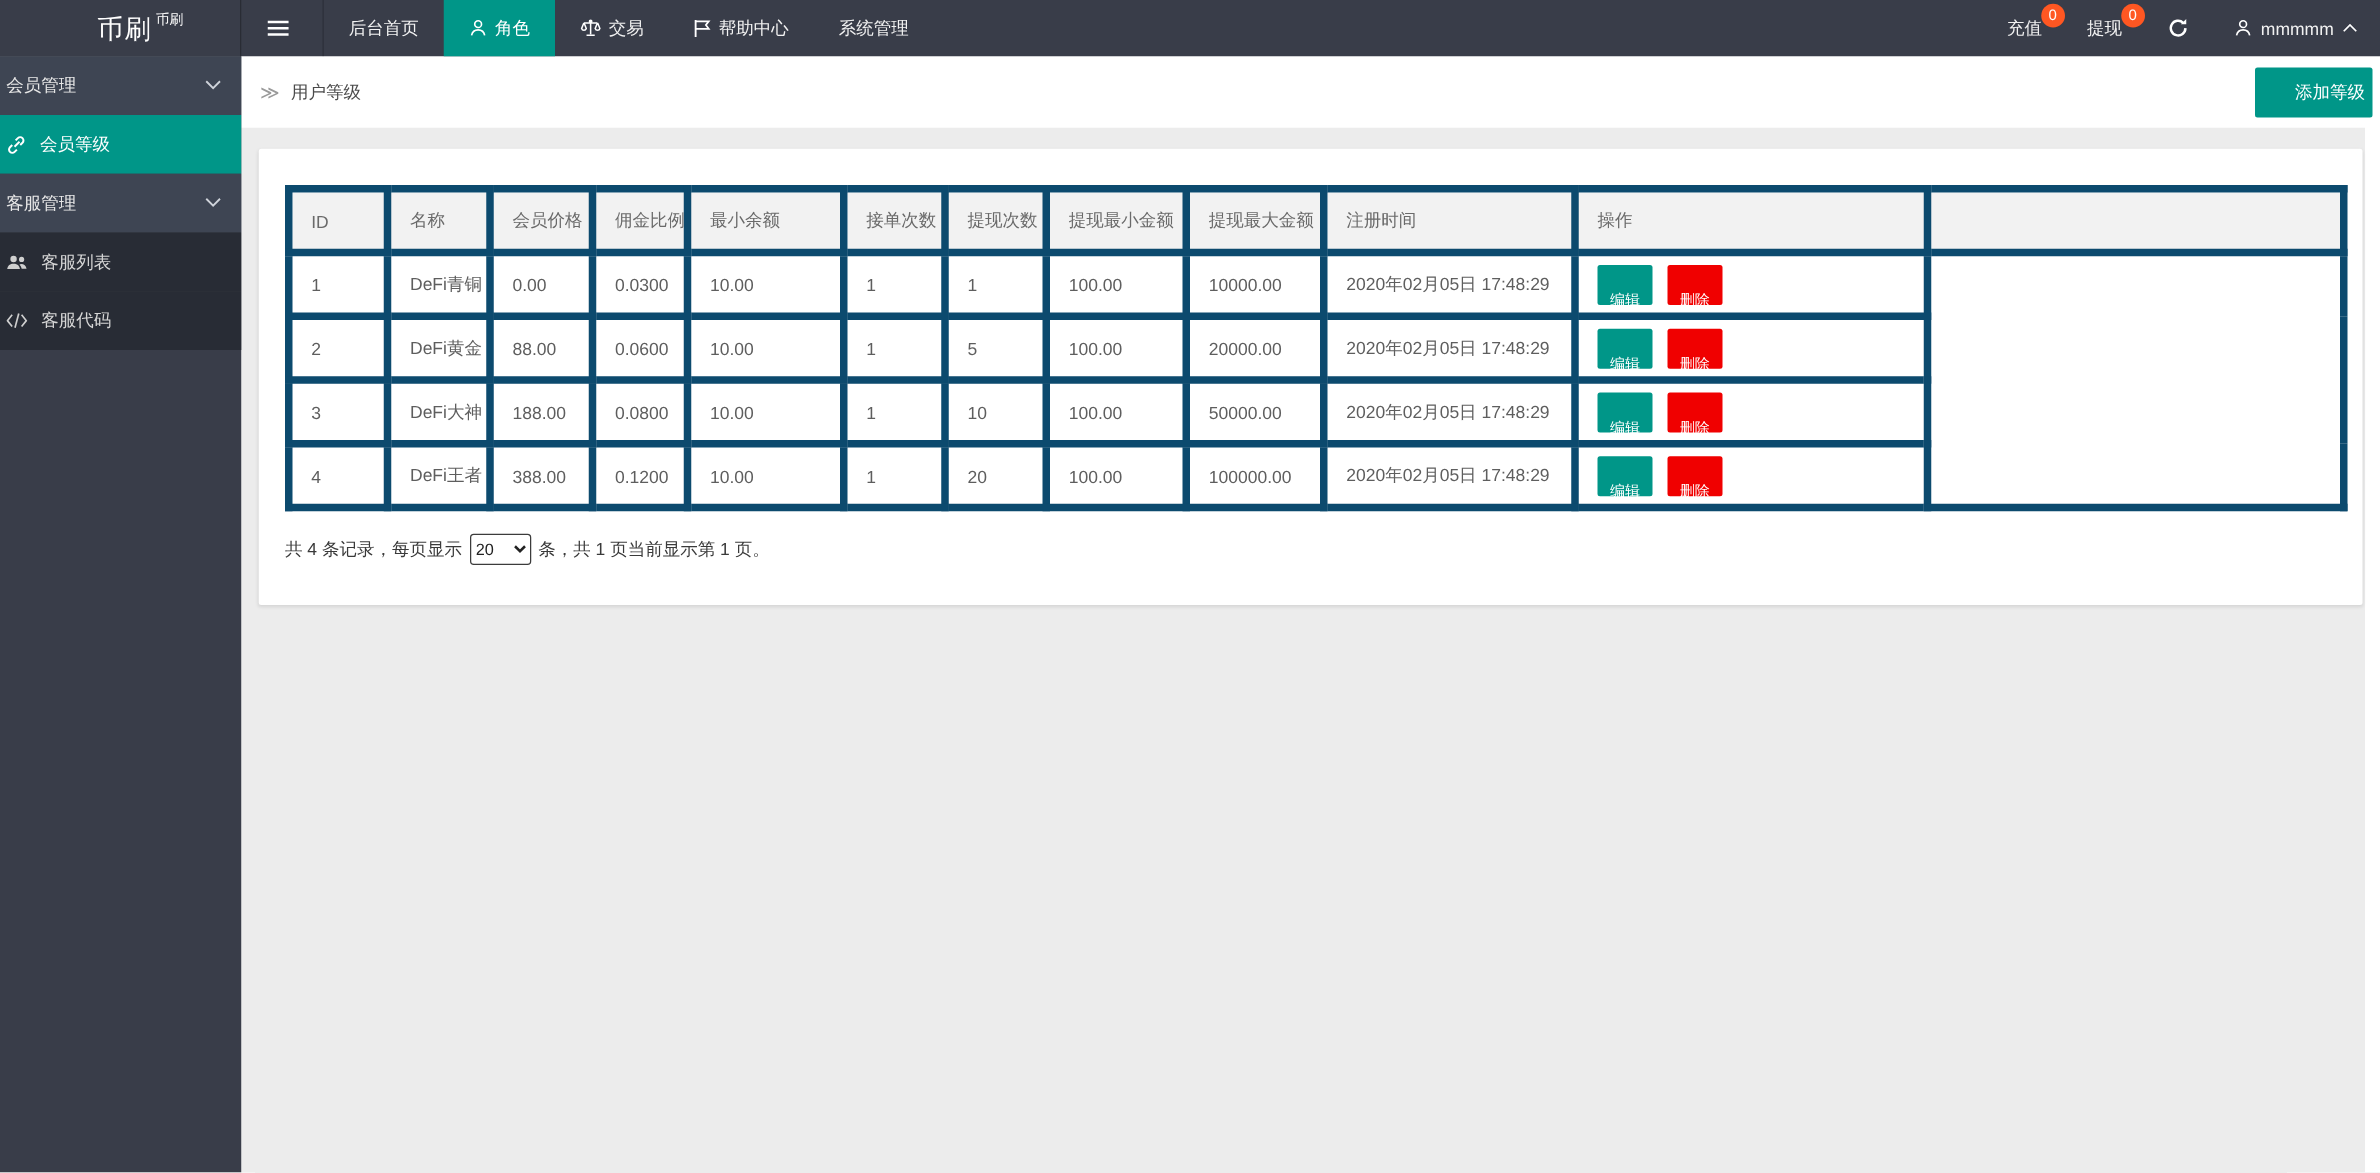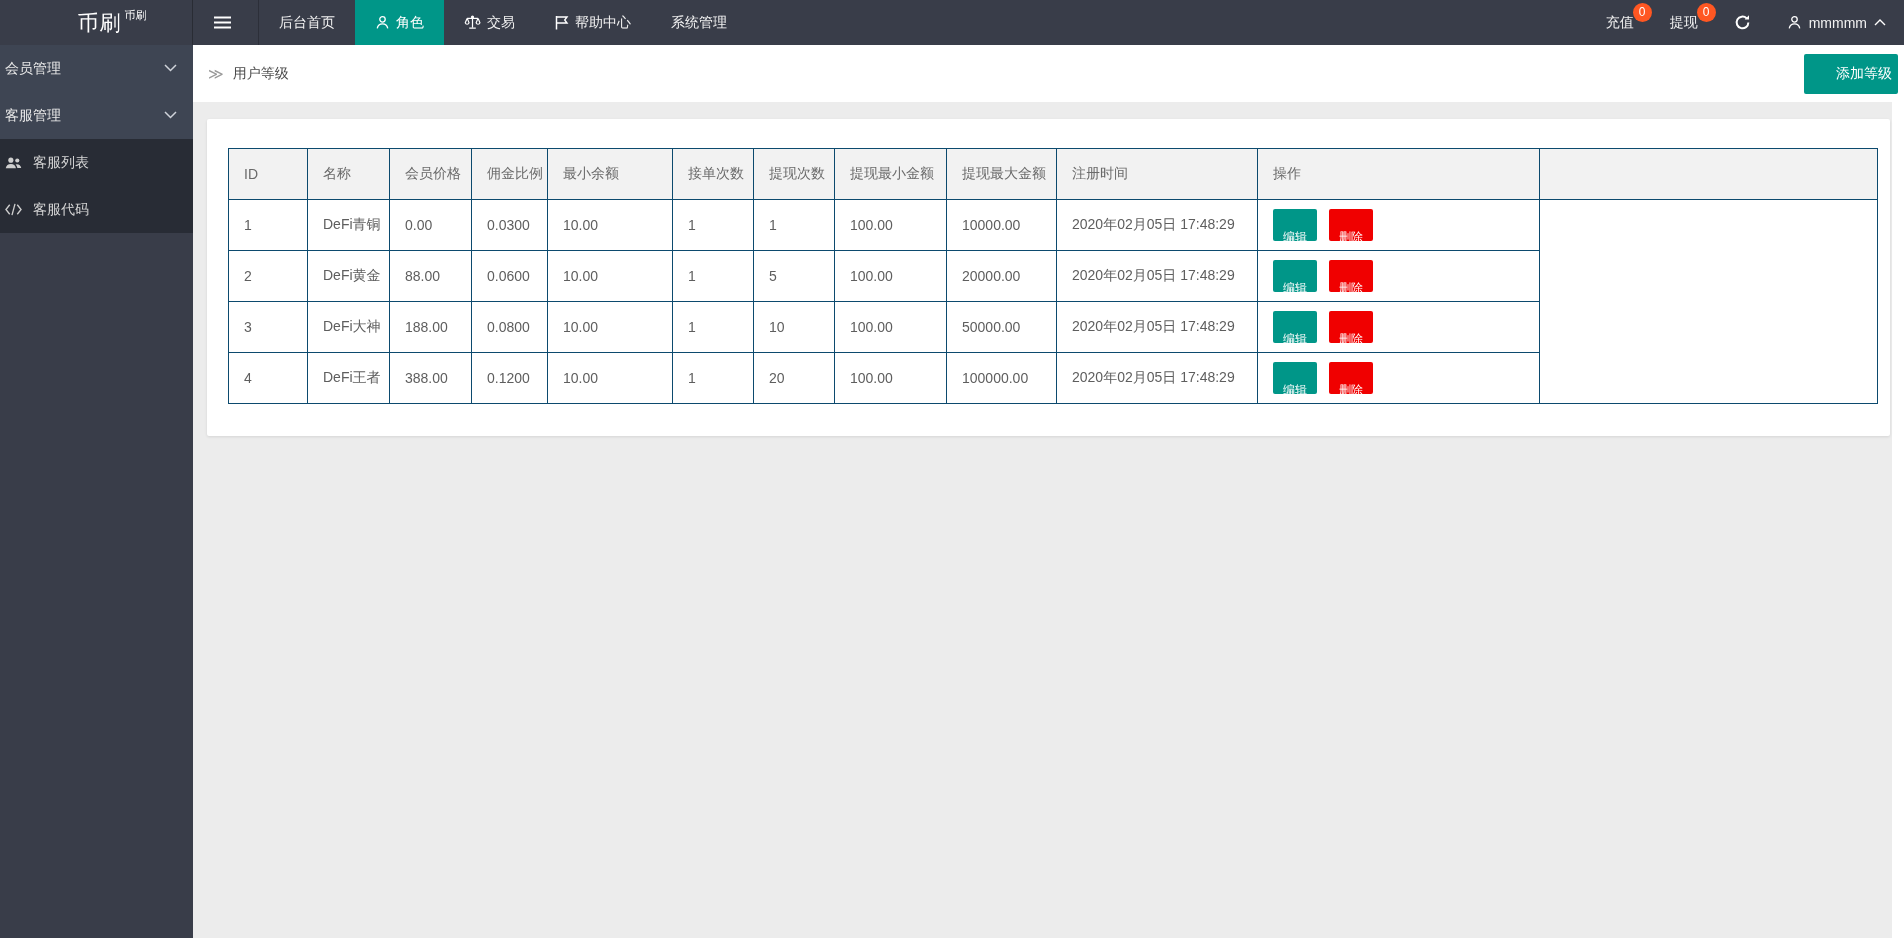--- a/index.html
+++ b/index.html
@@ -68,21 +68,21 @@
   .content {
     position:absolute; left:193px; top:102px; right:12px; bottom:0;
     background:#ececec; padding:17px 2px 0 14px;
   }
   .card {
     background:#fff; border-radius:2px; box-shadow:0 1px 3px rgba(0,0,0,.10);
     padding:29px 12px 32px 21px;
   }
   table.grid { width:100%; border-collapse:collapse; table-layout:fixed; }
   .grid th, .grid td {
-    border:1px solid #0c4a6e; height:51px; padding:0 6px 0 15px;
+    border:6px solid #0c4a6e; height:51px; padding:0 6px 0 15px;
     font-size:14px; text-align:left; font-weight:400; color:#5e5e5e;
     overflow:hidden; white-space:nowrap;margin-left:22px;
   }
   .grid thead th { background:#f2f2f2; color:#6a6a6a; }
   .mini-btn {
     display:inline-block; padding:16px 10px; height:26px; line-height:26px;
     color:#fff; font-size:12px; border:none; border-radius:2px; cursor:pointer;
     font-family:Liberation Mono, monospace; vertical-align:middle;
   }
   .btn-edit { background:#009688; }
@@ -200,20 +200,32 @@
 </div>
 
 <aside class="sidebar">
   <div class="side-item side-header">
     <span>会员管理</span>
     <span class="side-chevron">
       <svg width="13" height="8" viewBox="0 0 13 8">
           <path d="M1 1l5.5 5.5L12 1" fill="none" stroke="#cfd3da" stroke-width="1.5"></path>
         </svg>
     </span>
+  </div>
+  <div class="side-item side-child active">
+    <span class="sd-icon">
+      <svg width="16" height="16" viewBox="0 0 16 16">
+          <g fill="none" stroke="#fff" stroke-width="1.6">
+            <path d="M6.6 9.4l4-4"></path>
+            <path d="M7.5 4.3l1.8-1.8a2.6 2.6 0 0 1 3.7 3.7L11.2 8"></path>
+            <path d="M8.5 11.7l-1.8 1.8a2.6 2.6 0 0 1-3.7-3.7L4.8 8"></path>
+          </g>
+        </svg>
+    </span>
+    <span>会员等级</span>
   </div>
   <div class="side-item side-header">
     <span>客服管理</span>
     <span class="side-chevron">
       <svg width="13" height="8" viewBox="0 0 13 8">
           <path d="M1 1l5.5 5.5L12 1" fill="none" stroke="#cfd3da" stroke-width="1.5"></path>
         </svg>
     </span>
   </div>
   <div class="side-item side-child">
@@ -344,14 +356,21 @@
           <td>100000.00</td>
           <td>2020年02月05日 17:48:29</td>
           <td>
             <button class="mini-btn btn-edit">编辑</button>
             <button class="mini-btn btn-del">删除</button>
           </td>
         </tr>
       </tbody>
     </table>
 
+    <div class="page-info">
+      <span class="seg">共 4 条记录，每页显示</span>
+      <select class="page-size">
+        <option selected="">20</option>
+      </select>
+      <span class="seg2">条，共 1 页当前显示第 1 页。</span>
+    </div>
   </div>
 </div>
 
 </body></html>

